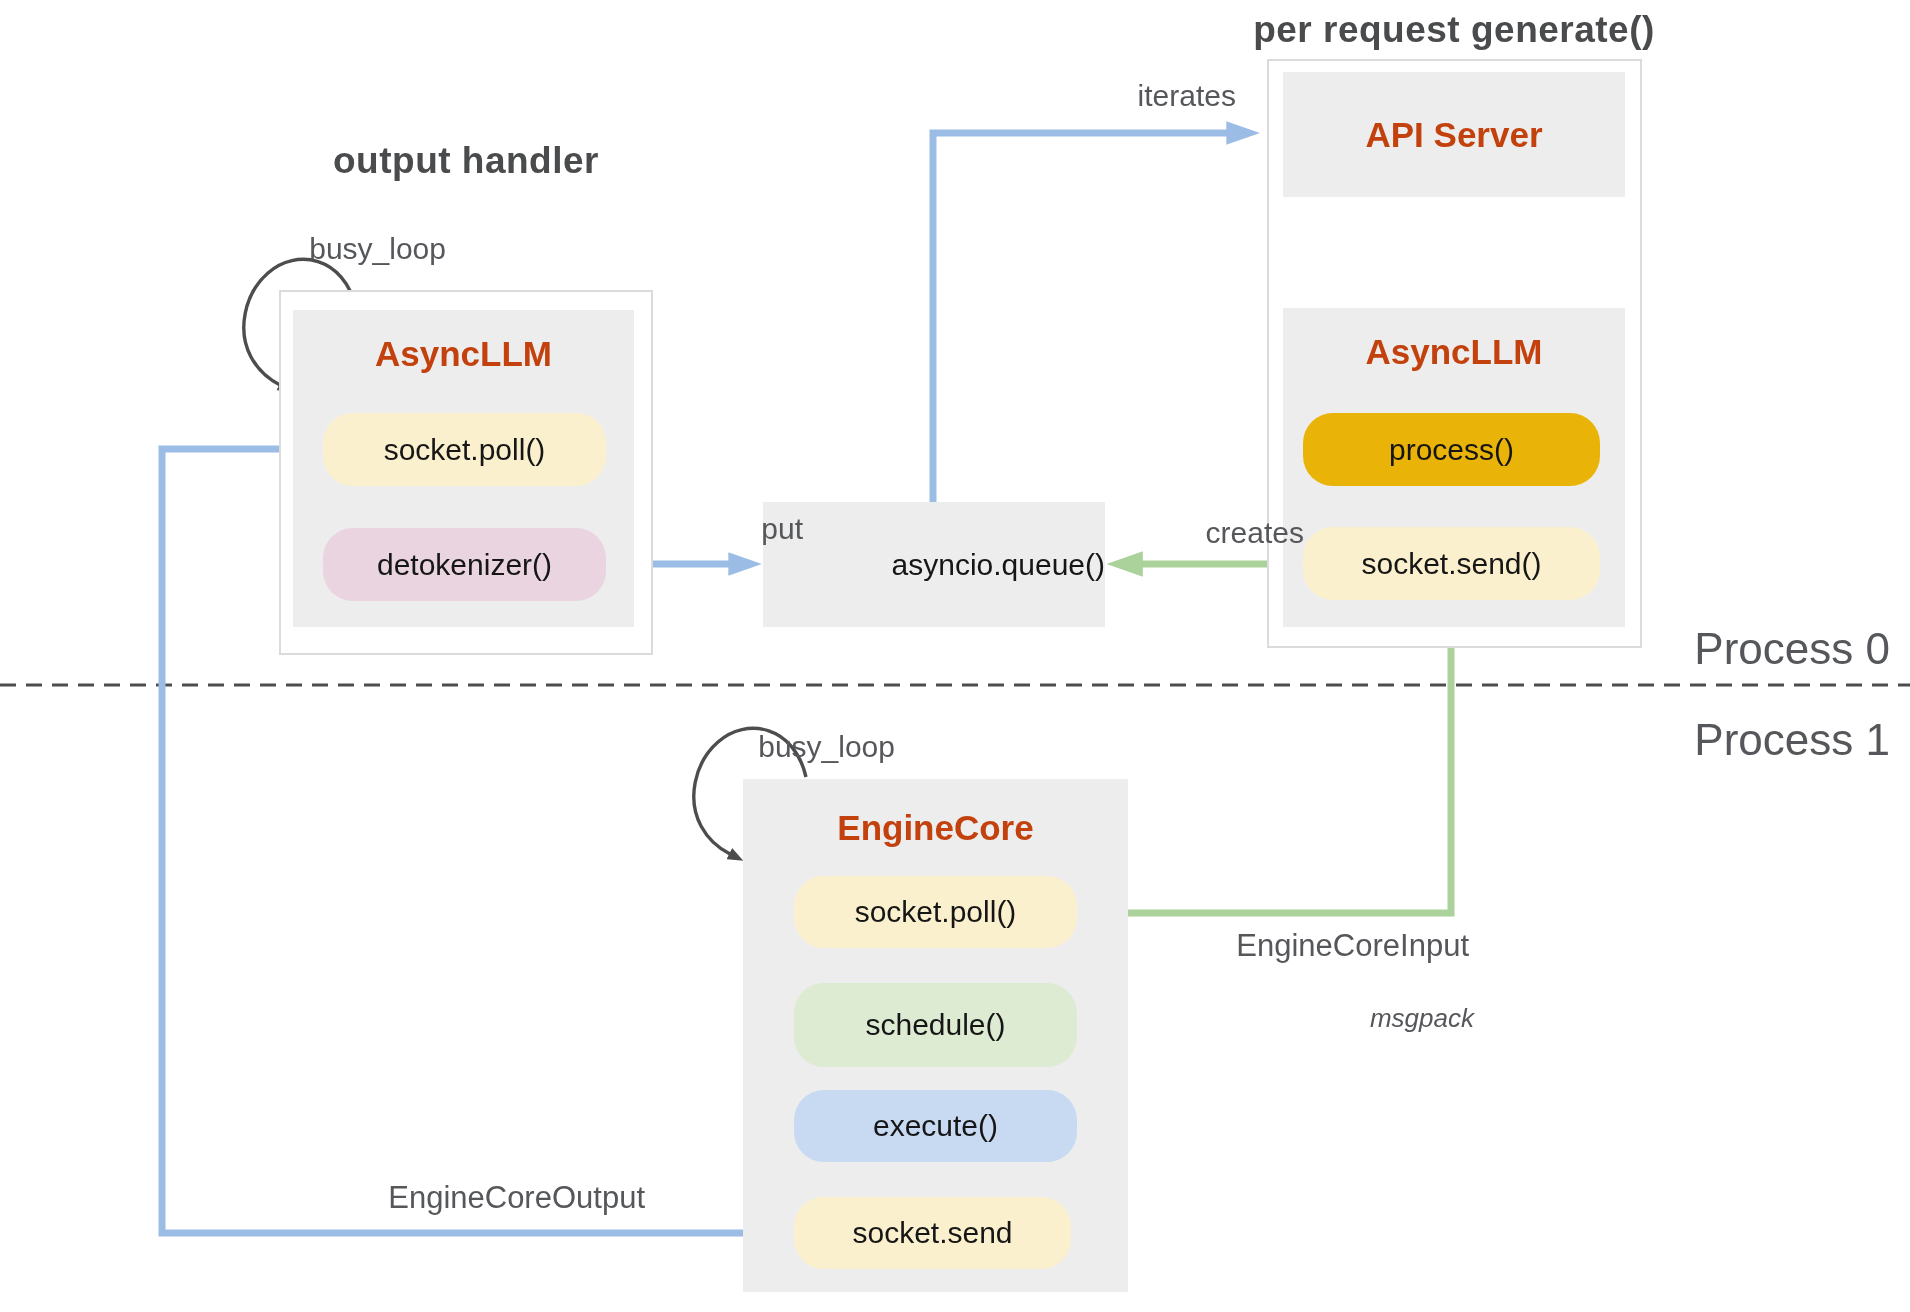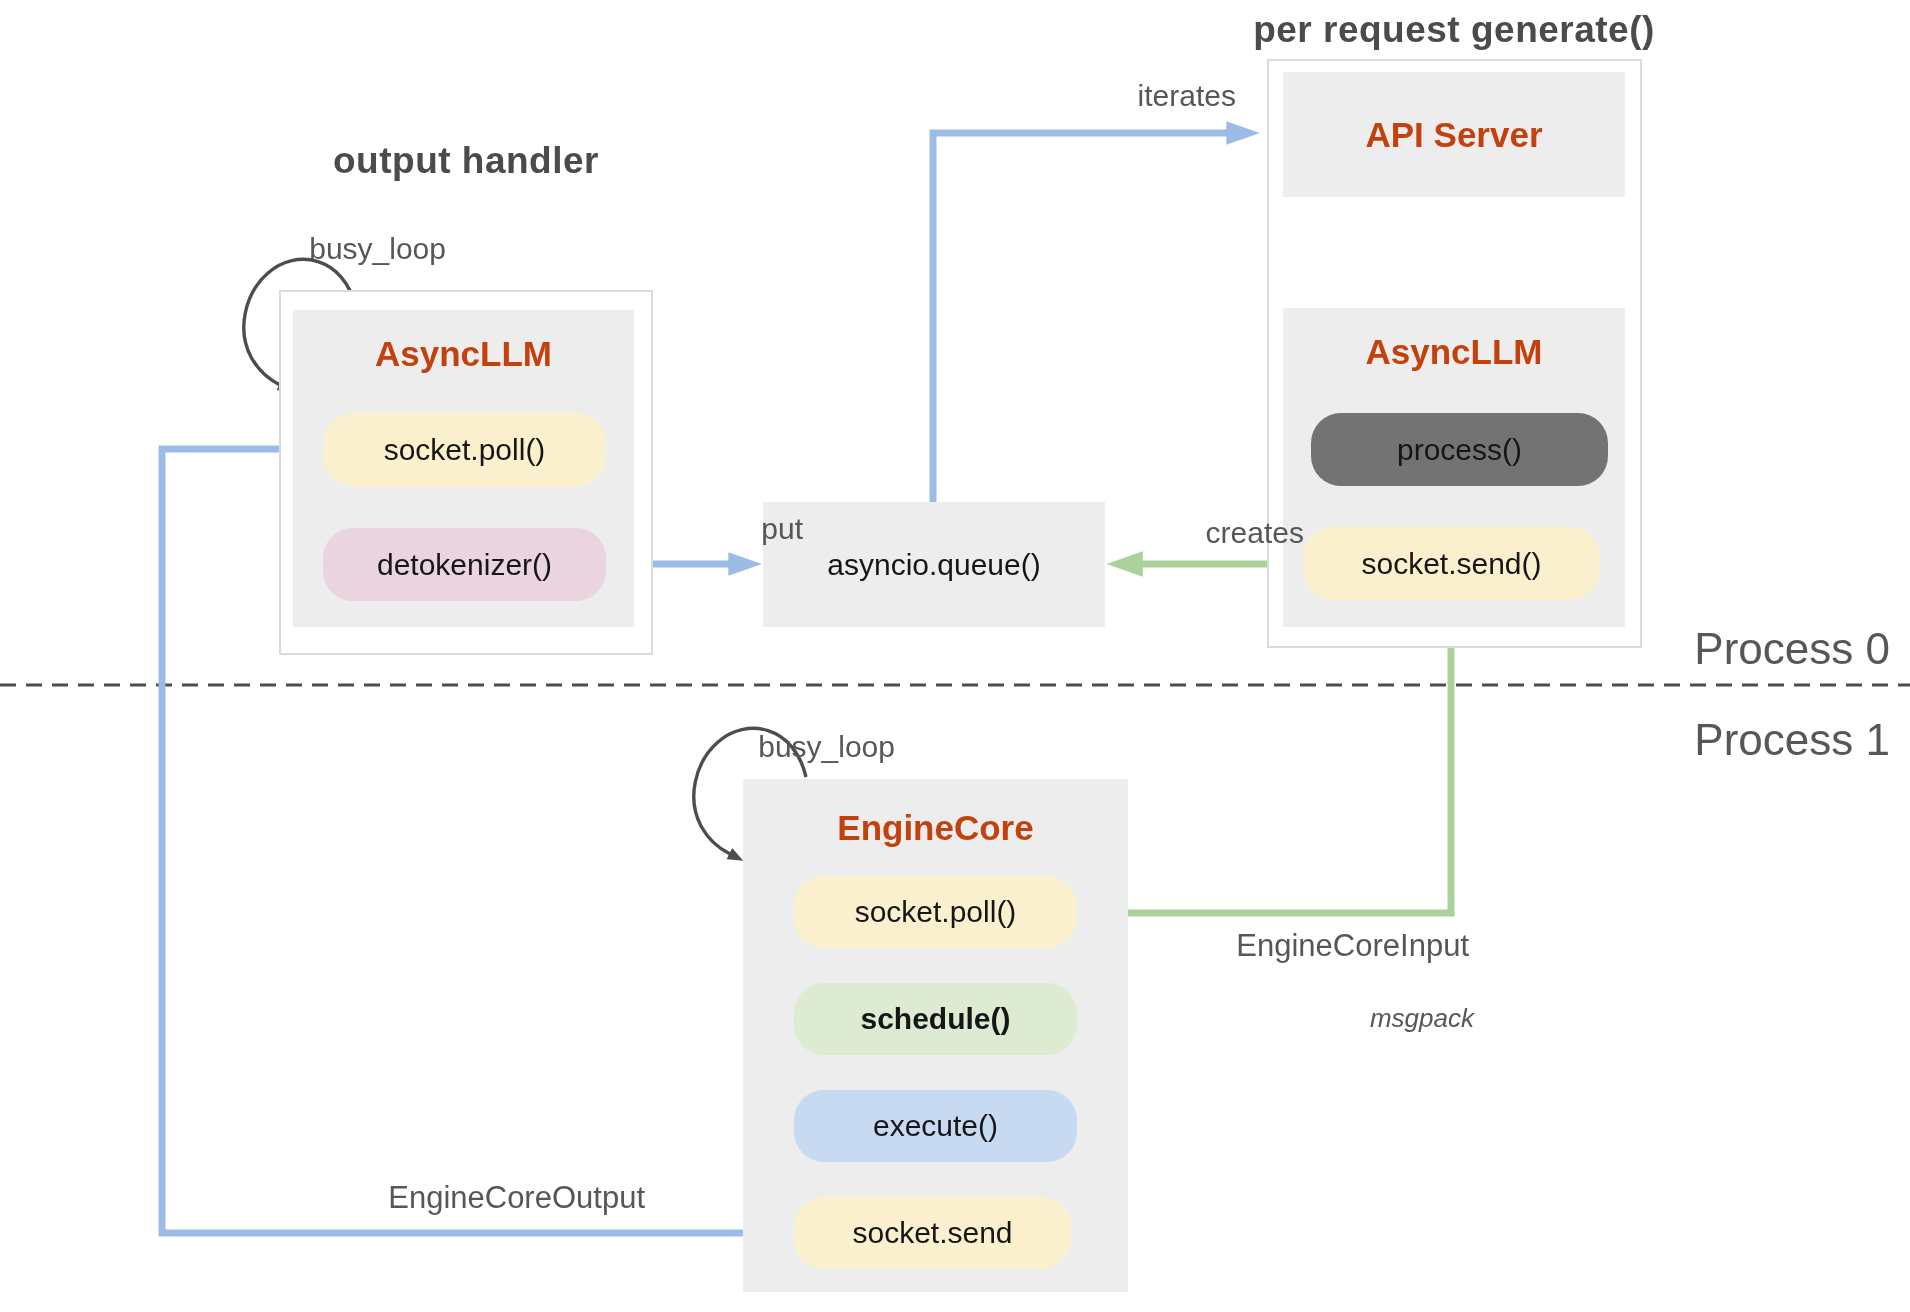--- a/index.html
+++ b/index.html
@@ -137,38 +137,38 @@
   <div class="section-title" style="left:216px; top:140px;">output handler</div>
   <div class="section-title" style="left:1204px; top:9px;">per request generate()</div>
 
   <div class="group-box" style="left:279px; top:290px; width:374px; height:365px;"></div>
   <div class="node" style="left:293px; top:310px; width:341px; height:317px;">
     <div class="node-title" style="top:24px;">AsyncLLM</div>
     <div class="method" style="left: 30px; top: 103px; width: 283px; height: 73px; background-color: rgb(251, 240, 205);">socket.poll()</div>
     <div class="method" style="left: 30px; top: 218px; width: 283px; height: 73px; background-color: rgb(233, 212, 223);">detokenizer()</div>
   </div>
 
-  <div class="node flex-center" style="left:763px; top:502px; width:342px; height:125px;">
+  <div class="node flex-center" style="left:763px; top:502px; width:342px; height:125px;justify-content:flex-end;">
     <span class="plain-node-label">asyncio.queue()</span>
   </div>
 
   <div class="group-box" style="left:1267px; top:59px; width:375px; height:589px;"></div>
   <div class="node flex-center" style="left:1283px; top:72px; width:342px; height:125px;">
     <span class="node-title" style="position:static;">API Server</span>
   </div>
   <div class="node" style="left:1283px; top:308px; width:342px; height:319px;">
     <div class="node-title" style="top:24px;">AsyncLLM</div>
-    <div class="method" style="left: 20px; top: 105px; width: 297px; height: 73px; background-color: #737373; margin-left: 8px;">process()</div>
+    <div class="method" style="left: 20px; top: 105px; width: 297px; height: 73px; background-color: #eab308;">process()</div>
     <div class="method" style="left: 20px; top: 219px; width: 297px; height: 73px; background-color: rgb(251, 240, 205);">socket.send()</div>
   </div>
 
   <div class="node" style="left:743px; top:779px; width:385px; height:513px;">
     <div class="node-title" style="top:29px;">EngineCore</div>
     <div class="method" style="left: 51px; top: 97px; width: 283px; height: 72px; background-color: rgb(251, 240, 205);">socket.poll()</div>
-    <div class="method" style="left: 51px; top: 204px; width: 283px; height: 72px; background-color: rgb(221, 235, 211); font-weight: bold;">schedule()</div>
+    <div class="method" style="left: 51px; top: 204px; width: 283px; height: 84px; background-color: rgb(221, 235, 211);">schedule()</div>
     <div class="method" style="left: 51px; top: 311px; width: 283px; height: 72px; background-color: rgb(200, 217, 242);">execute()</div>
     <div class="method" style="left: 51px; top: 418px; width: 277px; height: 72px; background-color: rgb(251, 240, 205);">socket.send</div>
   </div>
 
   <div class="lbl" style="left:146px; top:232px; width:300px;">busy_loop</div>
   <div class="lbl" style="left:595px; top:730px; width:300px;">busy_loop</div>
   <div class="lbl" style="left:936px; top:79px; width:300px;">iterates</div>
   <div class="lbl" style="left:603px; top:512px; width:200px;">put</div>
   <div class="lbl" style="left:1104px; top:516px; width:200px;">creates</div>
   <div class="lbl mid" style="left:1119px; top:928px; width:350px;">EngineCoreInput</div>

